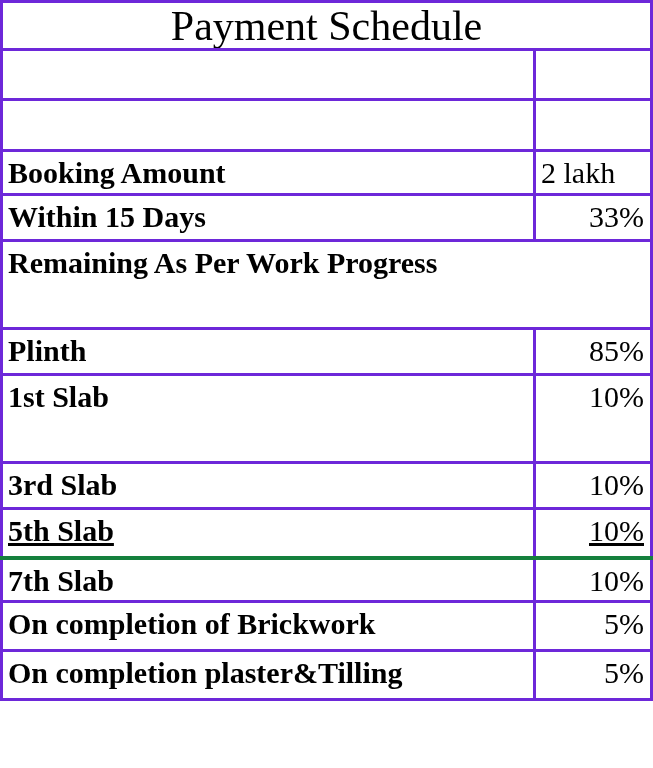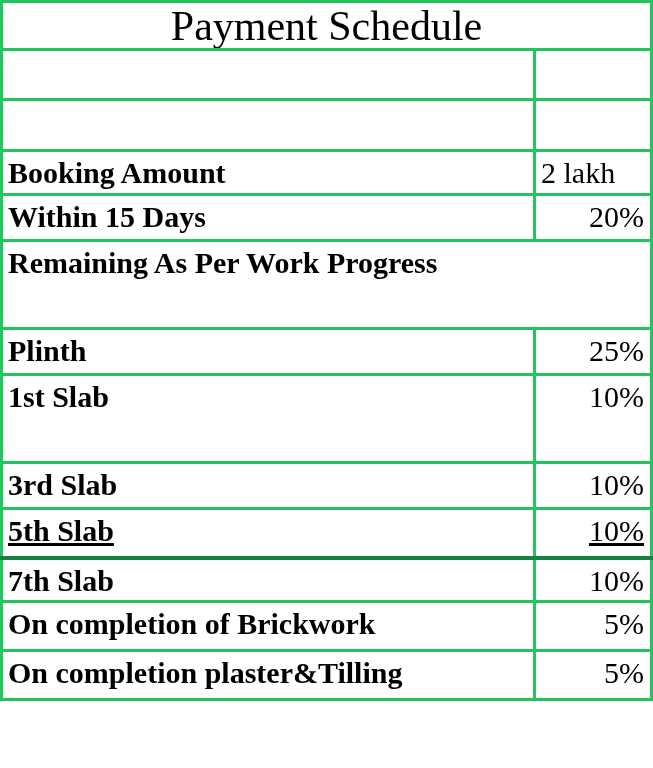--- a/index.html
+++ b/index.html
@@ -20,21 +20,21 @@
     padding-right: 3px;
   }
   table.schedule {
     border-collapse: collapse;
     table-layout: fixed;
     width: 650px;
   }
   col.c-label { width: 533px; }
   col.c-value { width: 117px; }
   td {
-    border: 3px solid #22c55e;
+    border: 3px solid #6d28d9;
     vertical-align: top;
     padding: 2px 5px 0 5px;
     font-size: 30px;
     line-height: 1.25;
     overflow: hidden;
     white-space: nowrap;
     box-sizing: border-box;
   }
   td.title-cell {
     text-align: center;
@@ -89,28 +89,28 @@
       <tr class="r1">
         <td class="label"></td>
         <td class="value"></td>
       </tr>
       <tr class="r2">
         <td class="label">Booking Amount</td>
         <td class="value val-left">2 lakh</td>
       </tr>
       <tr class="r3">
         <td class="label">Within 15 Days</td>
-        <td class="value">20%</td>
+        <td class="value">33%</td>
       </tr>
       <tr class="r4">
         <td class="label" colspan="2">Remaining As Per Work Progress</td>
       </tr>
       <tr class="r5">
         <td class="label">Plinth</td>
-        <td class="value">25%</td>
+        <td class="value">85%</td>
       </tr>
       <tr class="r6">
         <td class="label">1st Slab</td>
         <td class="value">10%</td>
       </tr>
       <tr class="r7">
         <td class="label">3rd Slab</td>
         <td class="value">10%</td>
       </tr>
       <tr class="r8">

